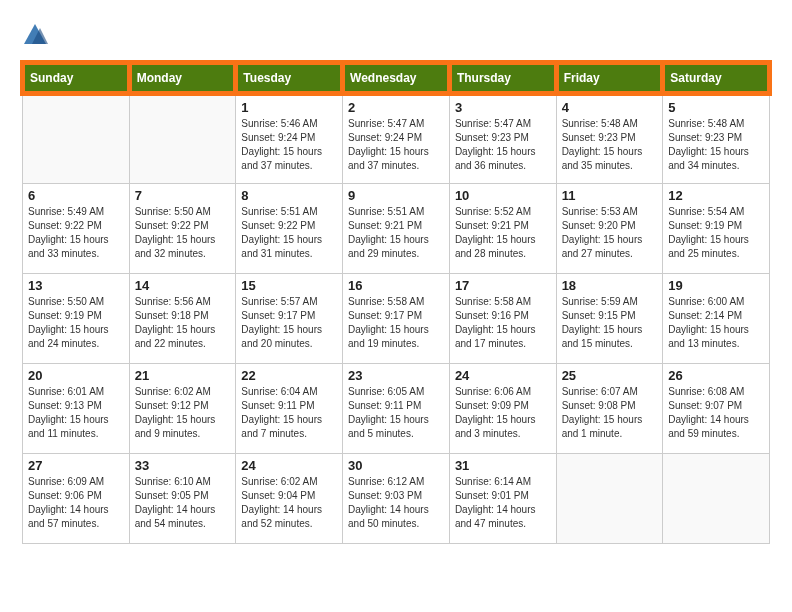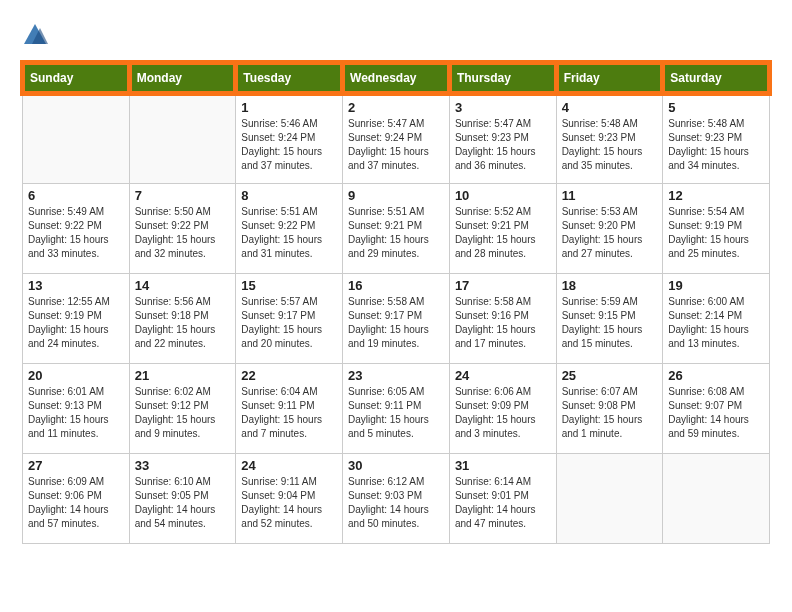--- a/index.html
+++ b/index.html
@@ -203,21 +203,21 @@
           <td>
             <span class="day-num">12</span>
             <div class="day-info">Sunrise: 5:54 AM
 Sunset: 9:19 PM
 Daylight: 15 hours and 25 minutes.</div>
           </td>
         </tr>
         <tr>
           <td>
             <span class="day-num">13</span>
-            <div class="day-info">Sunrise: 12:55 AM
+            <div class="day-info">Sunrise: 5:50 AM
 Sunset: 9:19 PM
 Daylight: 15 hours and 24 minutes.</div>
           </td>
           <td>
             <span class="day-num">14</span>
             <div class="day-info">Sunrise: 5:56 AM
 Sunset: 9:18 PM
 Daylight: 15 hours and 22 minutes.</div>
           </td>
           <td>
@@ -303,21 +303,21 @@
 Daylight: 14 hours and 57 minutes.</div>
           </td>
           <td>
             <span class="day-num">33</span>
             <div class="day-info">Sunrise: 6:10 AM
 Sunset: 9:05 PM
 Daylight: 14 hours and 54 minutes.</div>
           </td>
           <td>
             <span class="day-num">24</span>
-            <div class="day-info">Sunrise: 9:11 AM
+            <div class="day-info">Sunrise: 6:02 AM
 Sunset: 9:04 PM
 Daylight: 14 hours and 52 minutes.</div>
           </td>
           <td>
             <span class="day-num">30</span>
             <div class="day-info">Sunrise: 6:12 AM
 Sunset: 9:03 PM
 Daylight: 14 hours and 50 minutes.</div>
           </td>
           <td>

